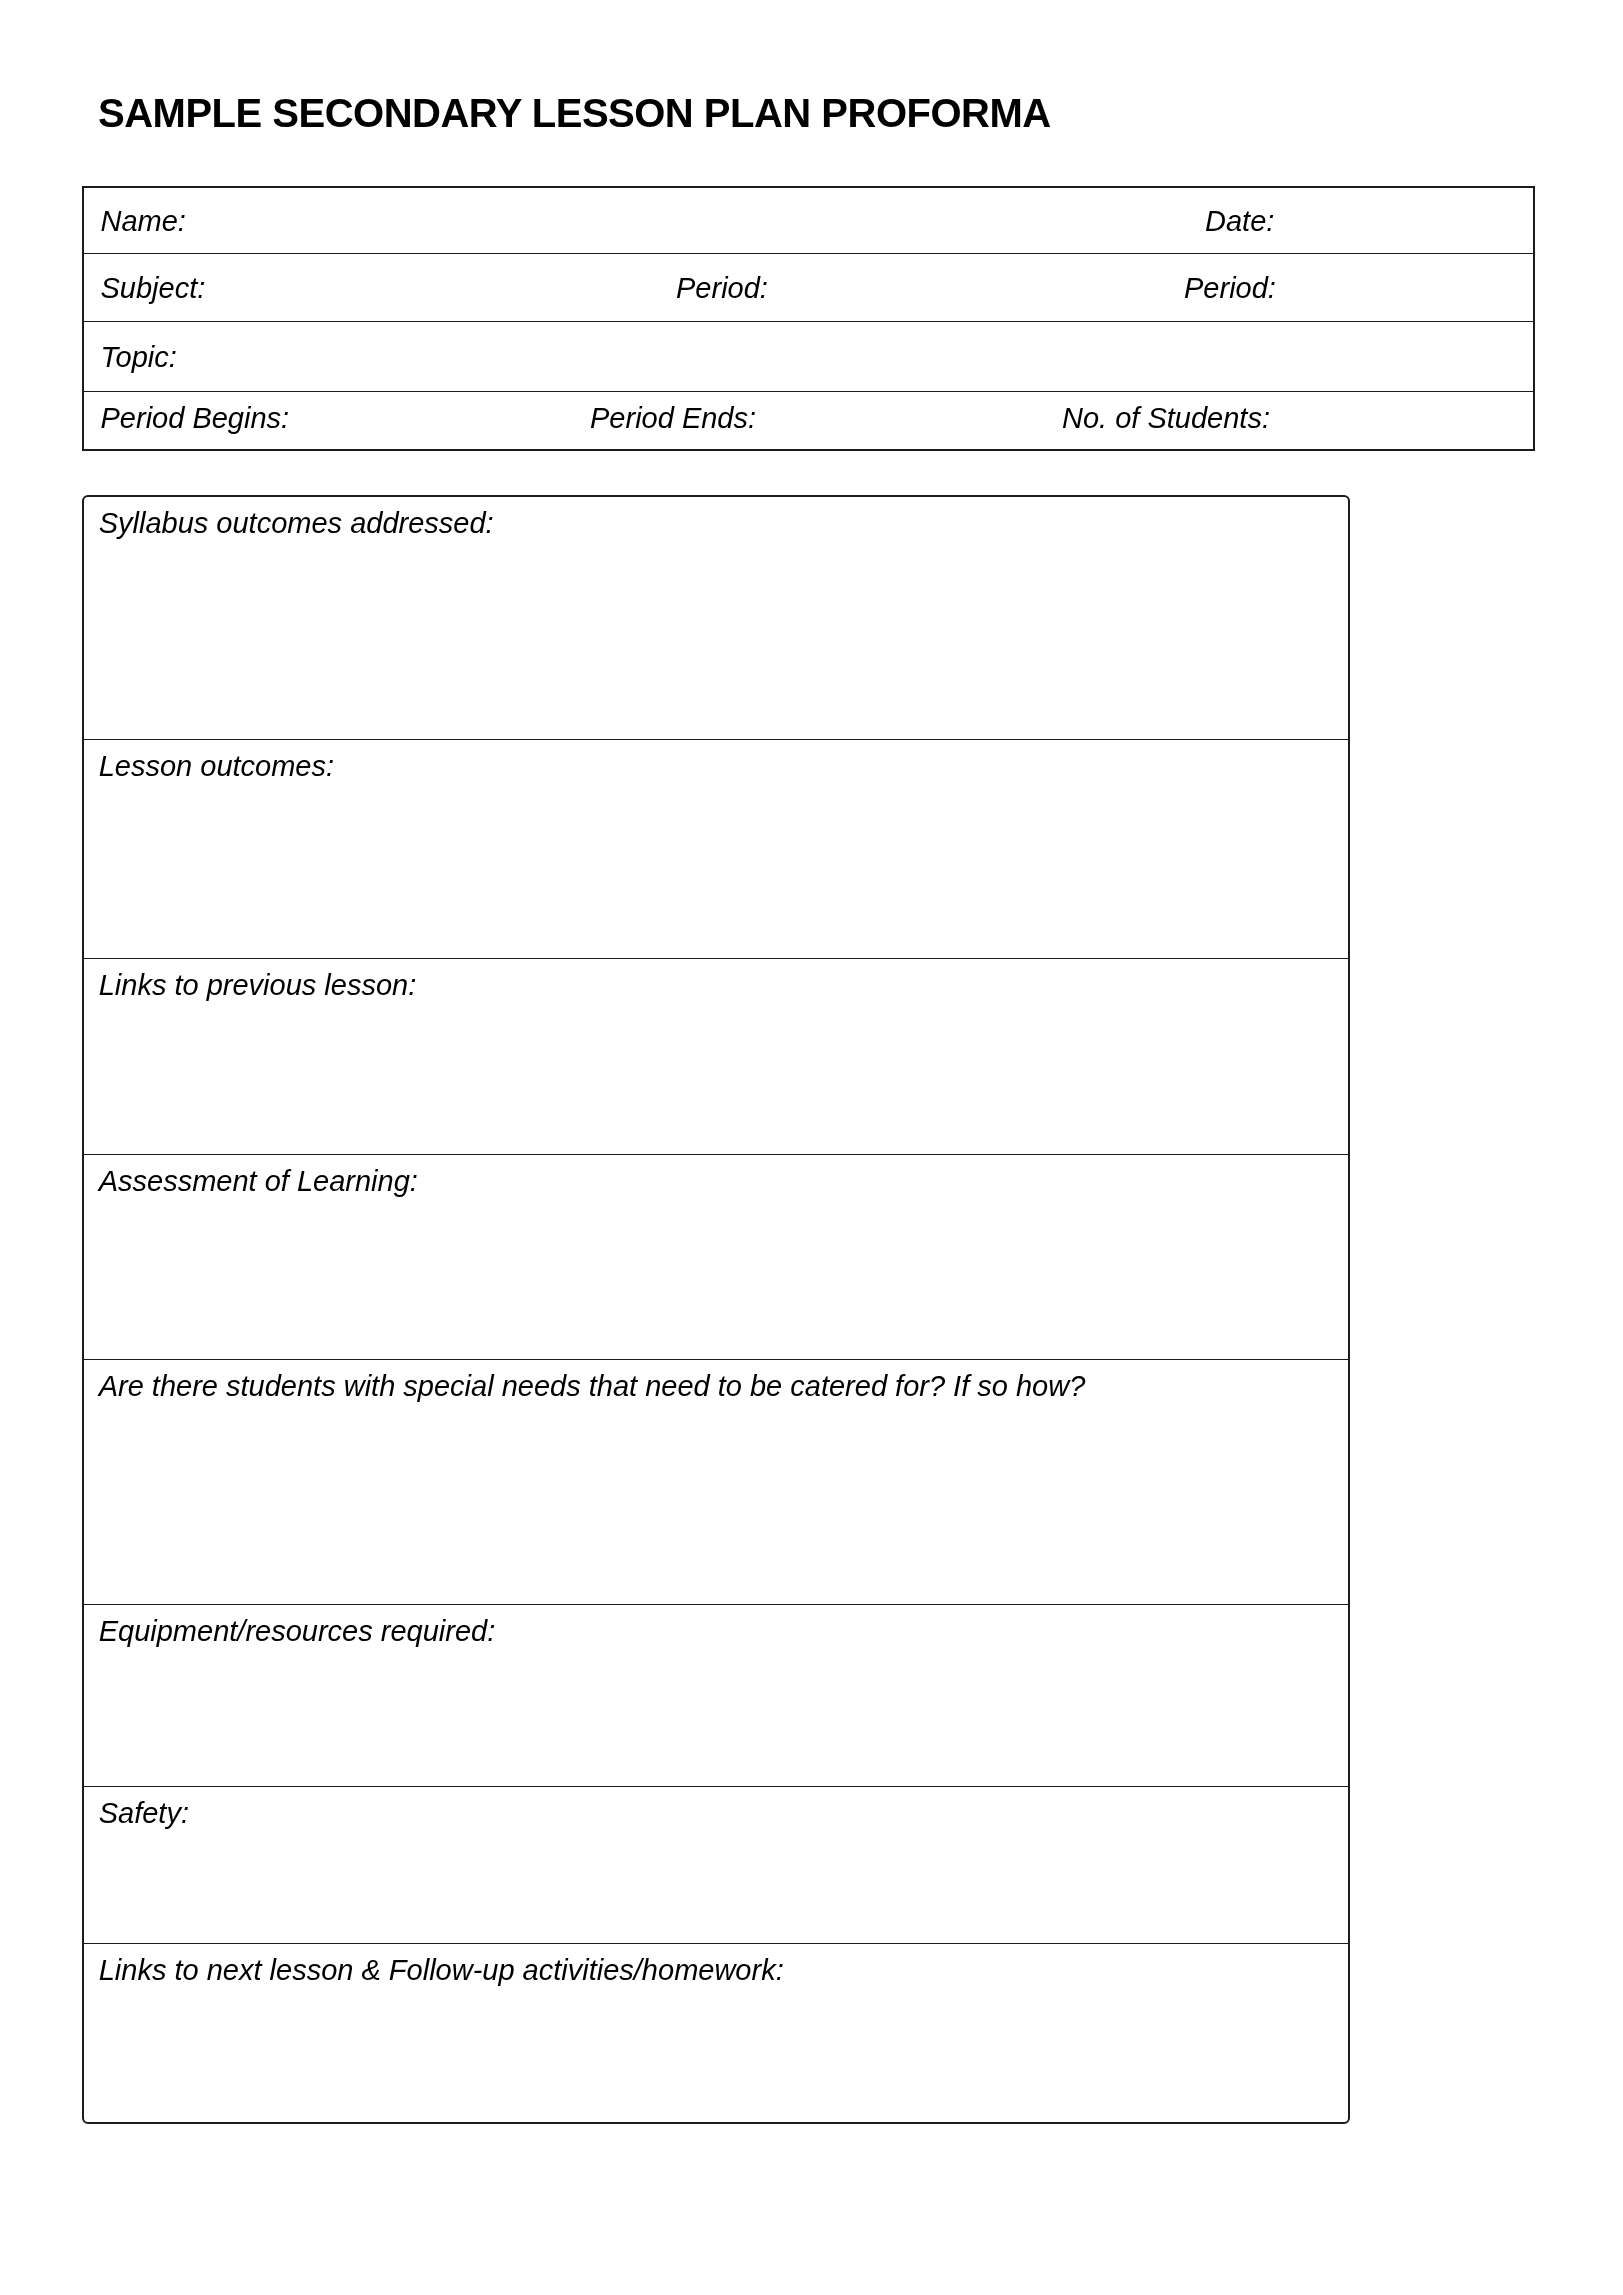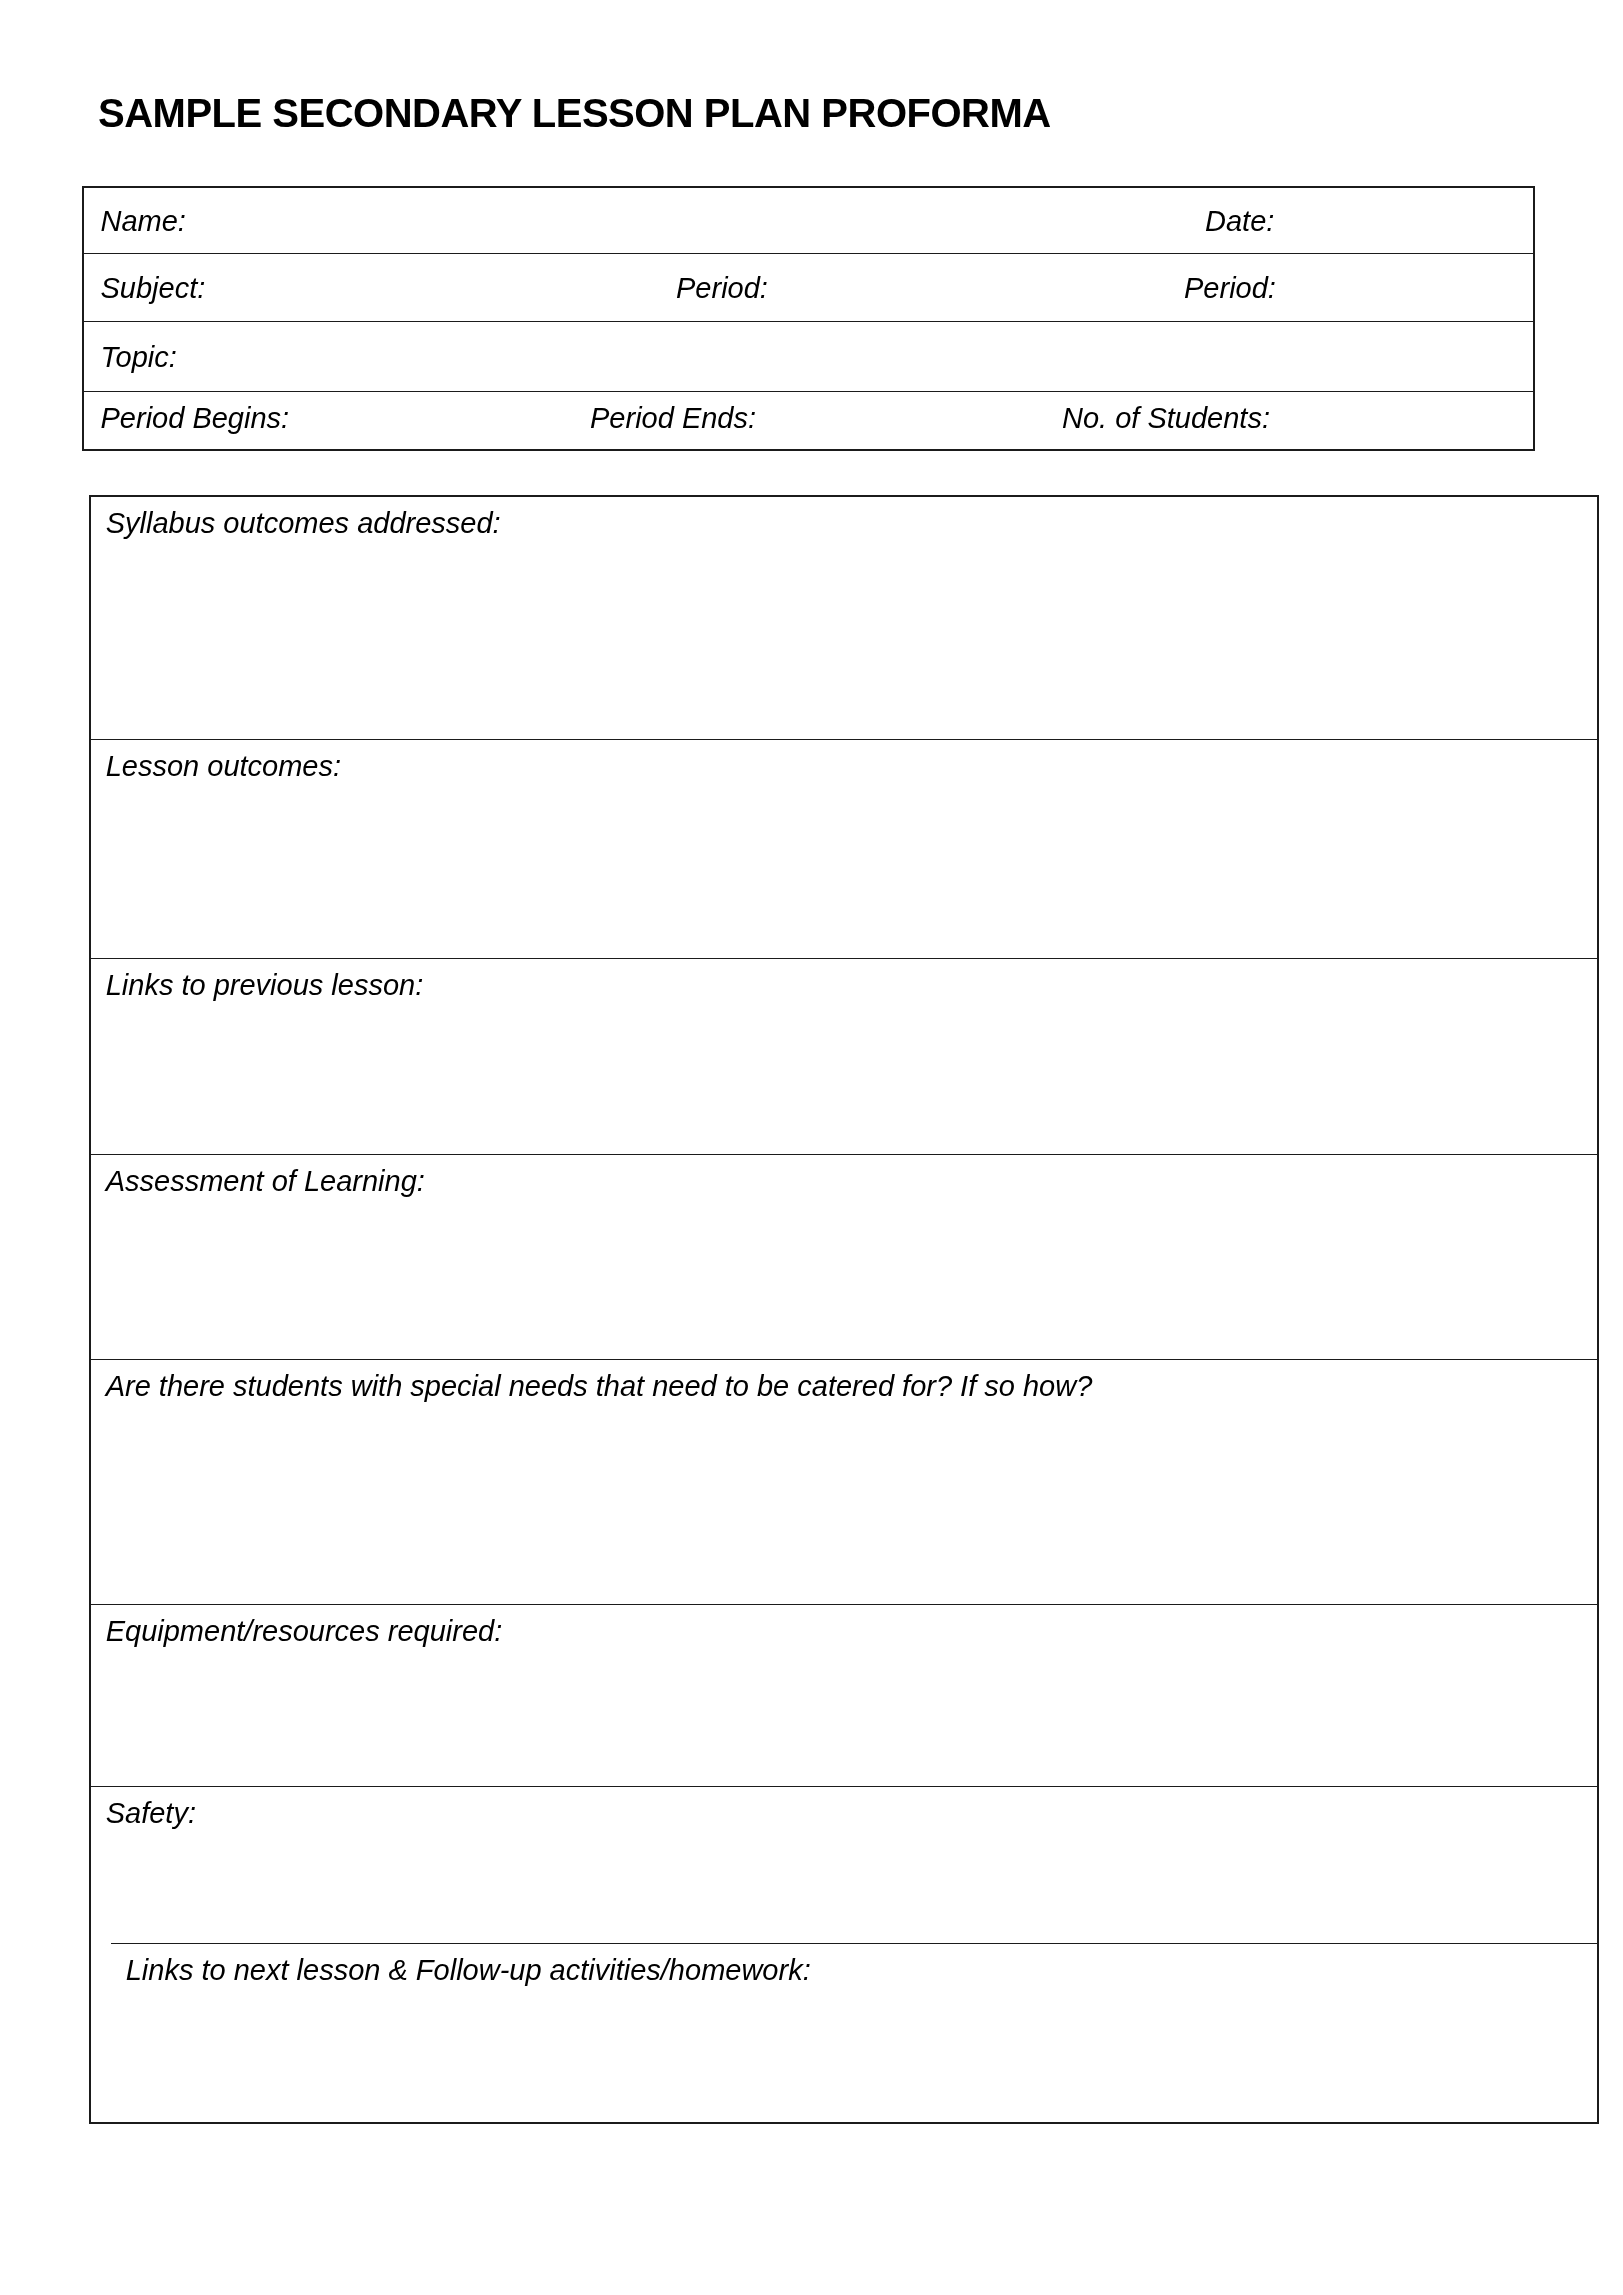--- a/index.html
+++ b/index.html
@@ -20,33 +20,33 @@
     white-space: nowrap;
     letter-spacing: -0.5px;
   }
   .tbl {
     position: absolute;
     box-sizing: border-box;
     border: 2.8px solid #1b1b1b;
     background: #ffffff;
   }
   #header-table { left: 82px; top: 186px; width: 1453px; height: 265px; }
-  #plan-table   { left: 89px; top: 495px; width: 1510px; height: 1629px; }
+  #plan-table   { left: 82px; top: 495px; width: 1268px; height: 1629px; border-radius: 6px; }
   .row {
     position: relative;
     box-sizing: border-box;
     border-top: 1.8px solid #1b1b1b;
     font-style: italic;
   }
   .row.first { border-top: none; }
   
   .hr1 { height: 65px; } .hr2 { height: 68px; } .hr3 { height: 70px; } .hr4 { height: 52px; }
   
   .pr1 { height: 242px; } .pr2 { height: 219px; } .pr3 { height: 196px; } .pr4 { height: 205px; padding-left: 9px; }
-  .pr5 { height: 245px; } .pr6 { height: 182px; } .pr7 { height: 157px; } .pr8 { height: 177px; margin-left: 20px; }
+  .pr5 { height: 245px; } .pr6 { height: 182px; } .pr7 { height: 157px; } .pr8 { height: 177px; }
   .cell-label {
     position: absolute;
     top: 50%;
     transform: translateY(-50%);
     font-size: 29px;
     white-space: nowrap;
   }
   .section-label {
     position: absolute;
     left: 14.7px; top: 8.3px;

